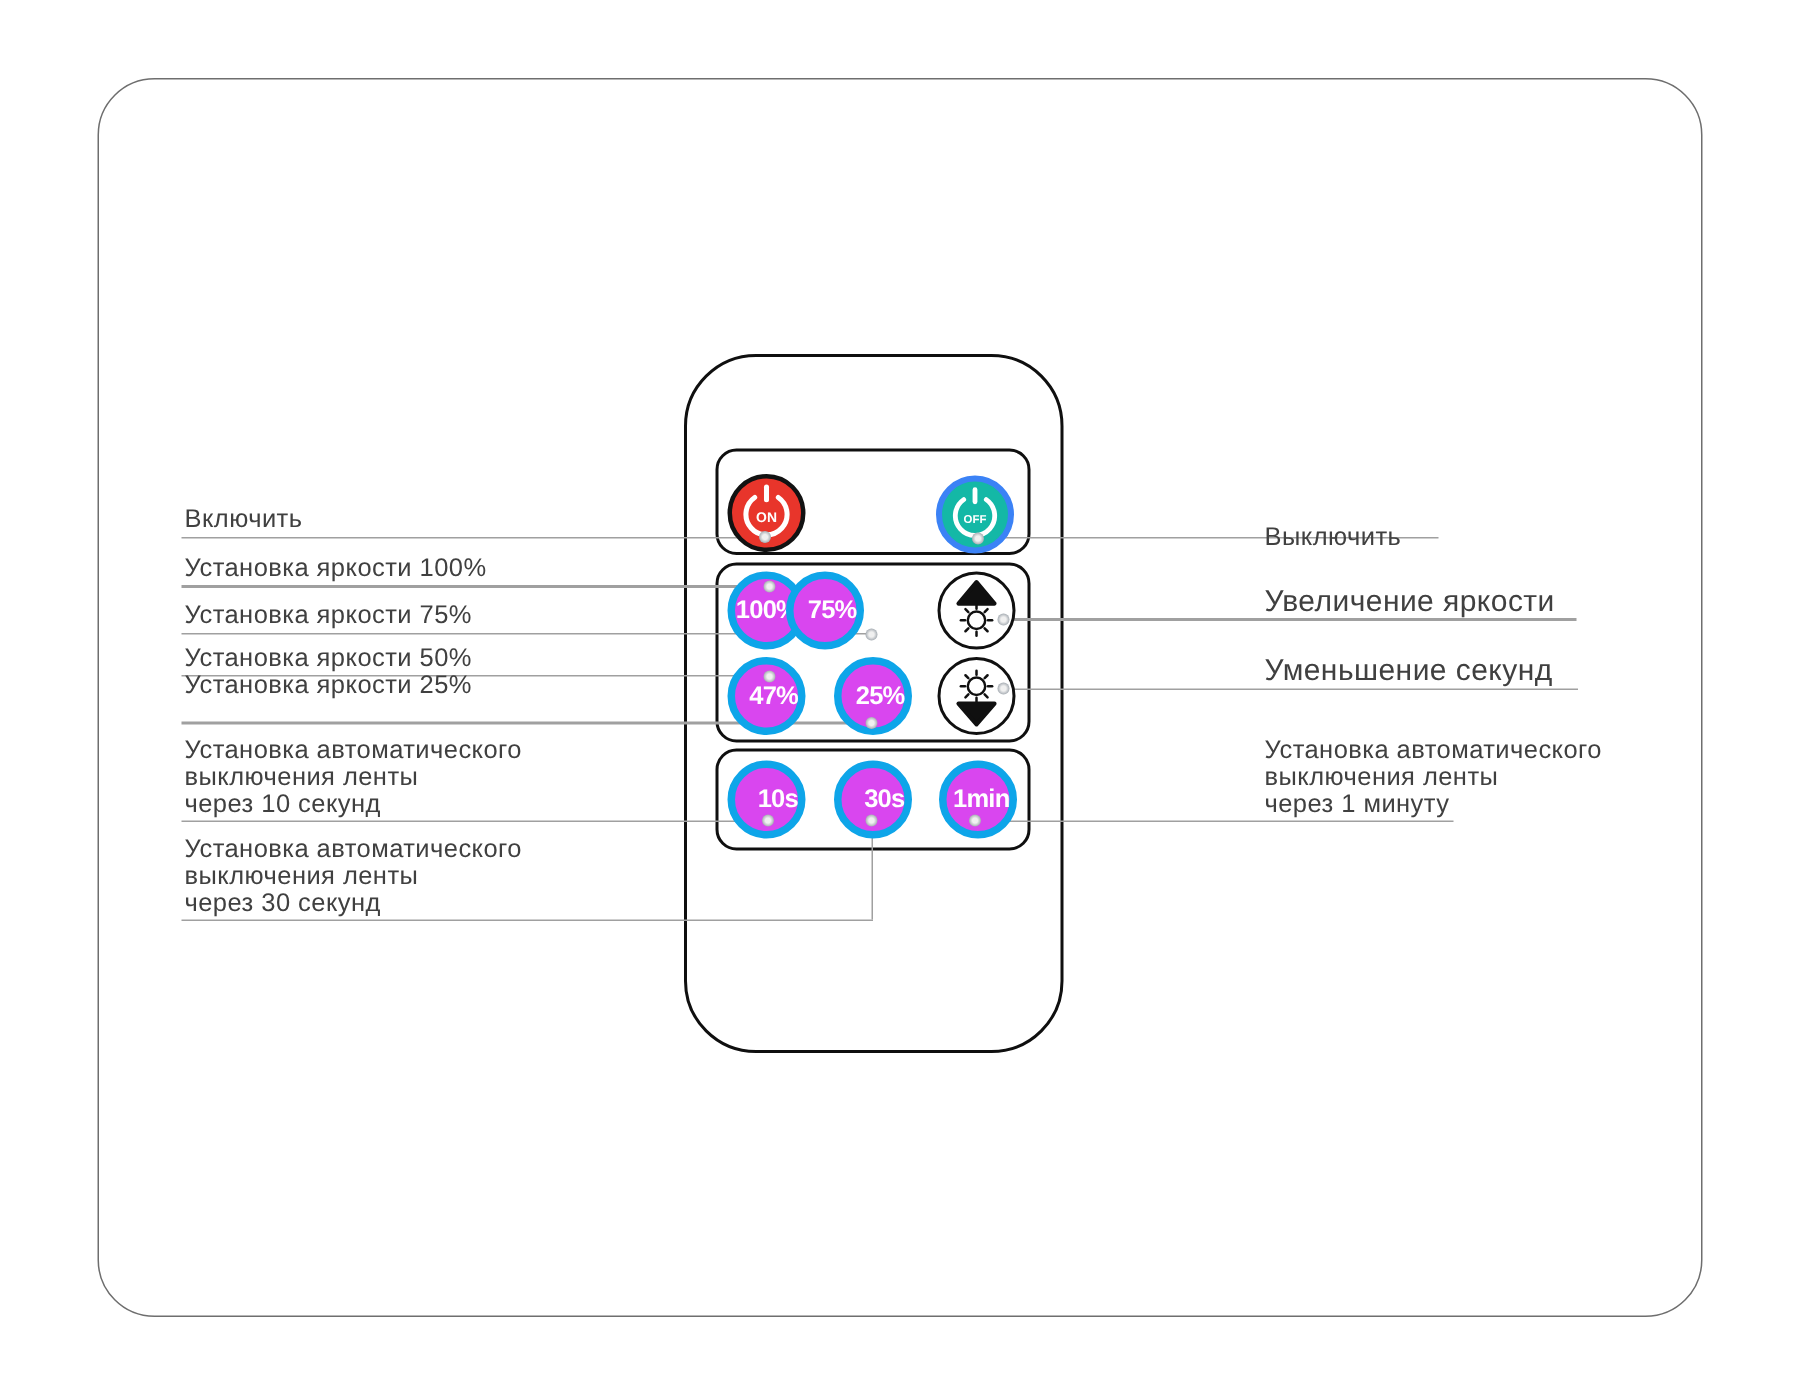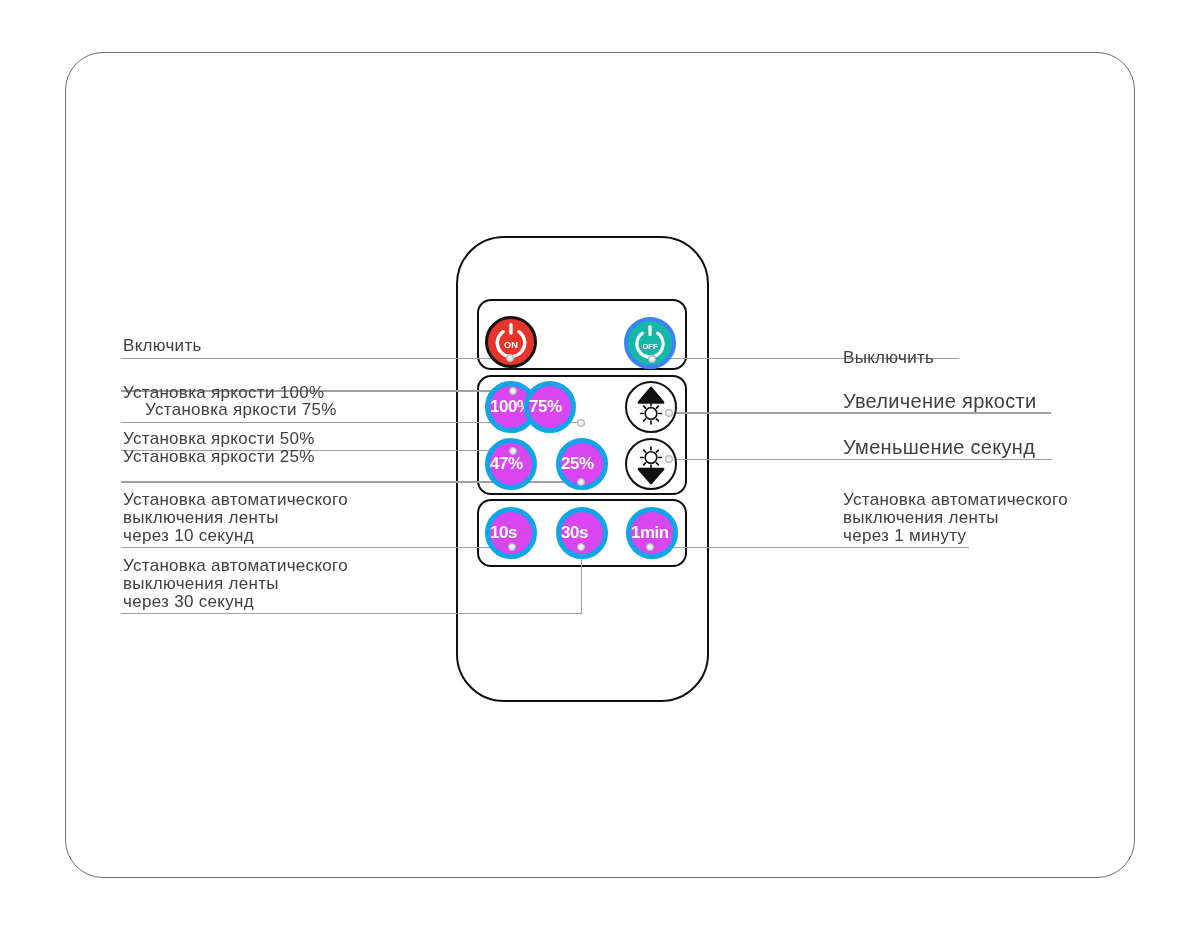--- a/index.html
+++ b/index.html
@@ -20,21 +20,21 @@
     position:absolute;border:2px solid #0f0f0f;border-radius:14px;
     box-sizing:border-box;background:#fff;
   }
   .panel-power{left:477px;top:299px;width:210px;height:71px;z-index:1;}
   .panel-brightness{left:477px;top:375px;width:210px;height:120px;z-index:1;}
   .panel-timer{left:477px;top:499px;width:210px;height:68px;z-index:1;}
   .line{position:absolute;background:#a0a0a0;height:1.4px;z-index:2;}
   .vline{position:absolute;background:#a0a0a0;width:1.4px;z-index:2;}
   .btn{
     position:absolute;width:52px;height:52px;border-radius:50%;
-    display:flex;align-items:center;justify-content:flex-start;
+    display:flex;align-items:center;justify-content:flex-end;
     box-sizing:border-box;z-index:3;
   }
   .btn-blue{
     background:#d946ef;border:5px solid #0ea5e9;color:#ffffff;
     font-weight:bold;font-size:17px;letter-spacing:-0.5px;
   }
   .btn-on{background:#e8352b;border:3px solid #121212;}
   .btn-off{background:#14b8a6;border:4px solid #3b82f6;}
   .btn-white{background:#ffffff;border:2.5px solid #101010;}
   .btn svg{display:block;width:100%;height:100%;}
@@ -150,22 +150,22 @@
   <div class="dot" style="left:581px;top:422.7px;"></div>
   <div class="dot" style="left:512.7px;top:450.7px;"></div>
   <div class="dot" style="left:581px;top:482px;"></div>
   <div class="dot" style="left:669.3px;top:413px;"></div>
   <div class="dot" style="left:669.3px;top:459.3px;"></div>
   <div class="dot" style="left:511.7px;top:547.2px;"></div>
   <div class="dot" style="left:581px;top:547.2px;"></div>
   <div class="dot" style="left:650px;top:547.2px;"></div>
 
   <div class="lbl" style="left:123px;top:337px;">Включить</div>
-  <div class="lbl" style="left:123px;top:384px;">Установка яркости 100%</div>
-  <div class="lbl" style="left:123px;top:401px;margin-left:22px;">Установка яркости 75%</div>
+  <div class="lbl" style="left:123px;top:370px;">Установка яркости 100%</div>
+  <div class="lbl" style="left:123px;top:401px;">Установка яркости 75%</div>
   <div class="lbl" style="left:123px;top:430px;">Установка яркости 50%</div>
   <div class="lbl" style="left:123px;top:448px;">Установка яркости 25%</div>
   <div class="lbl" style="left:123px;top:491px;">Установка автоматического
 выключения ленты
 через 10 секунд</div>
   <div class="lbl" style="left:123px;top:557px;">Установка автоматического
 выключения ленты
 через 30 секунд</div>
 
   <div class="lbl" style="left:843px;top:337px;margin-top:12px;">Выключить</div>

